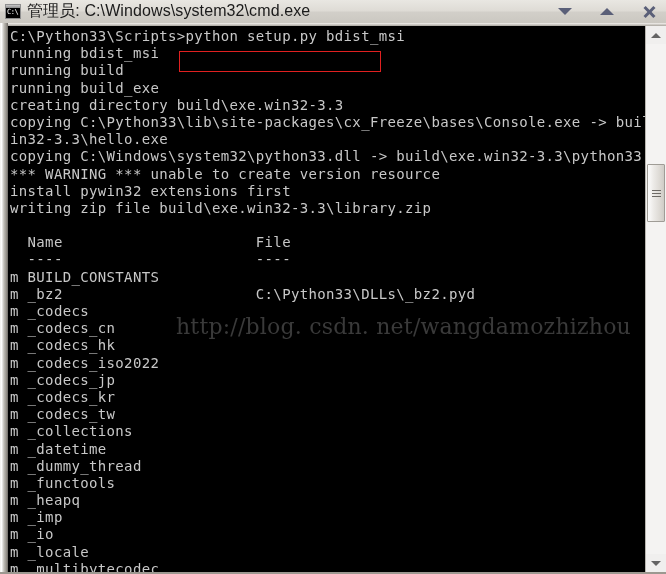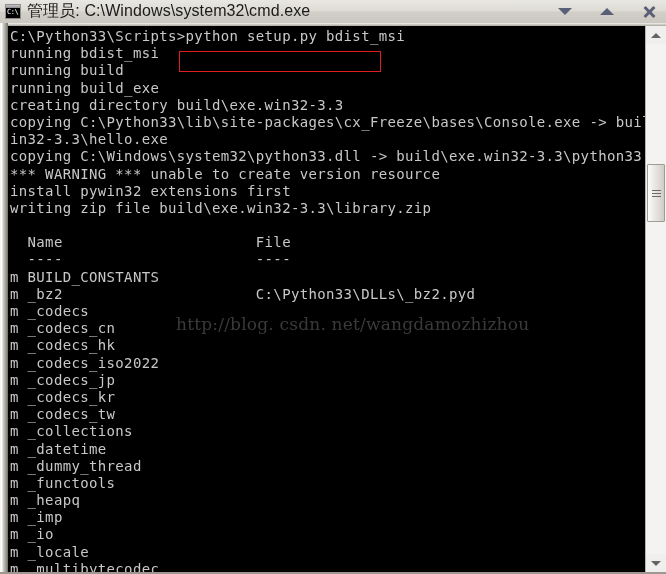--- a/index.html
+++ b/index.html
@@ -190,21 +190,21 @@
     box-sizing: border-box;
     pointer-events: none;
   }
 
   
   #watermark {
     position: absolute;
     left: 168px;
     top: 288px;
     font-family: "DejaVu Serif", "Liberation Serif", serif;
-    font-size: 17px;
+    font-size: 22px;
     color: #3a3a3a;
     white-space: nowrap;
     letter-spacing: 0.2px;
     pointer-events: none;
   }
 
   
   #scrollbar {
     position: absolute;
     left: 645px;

